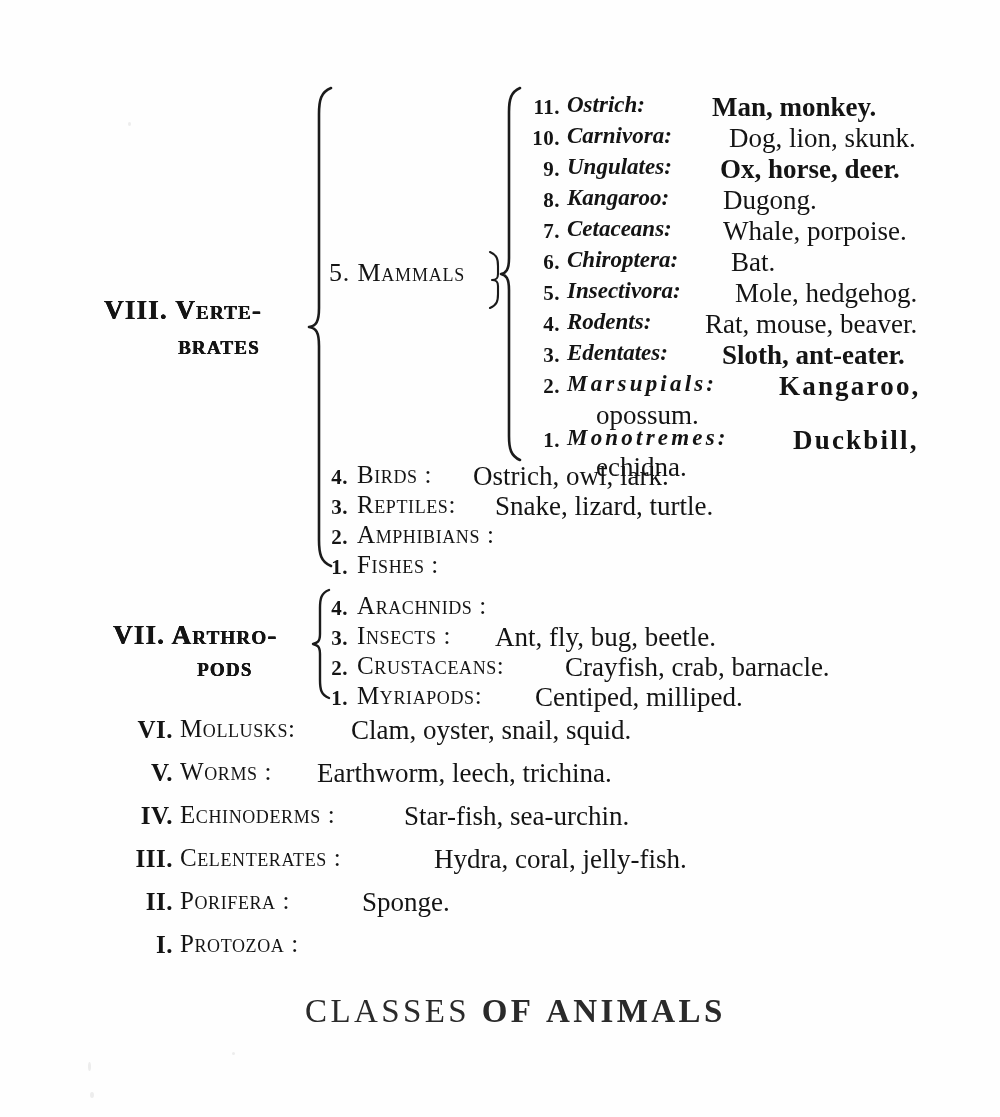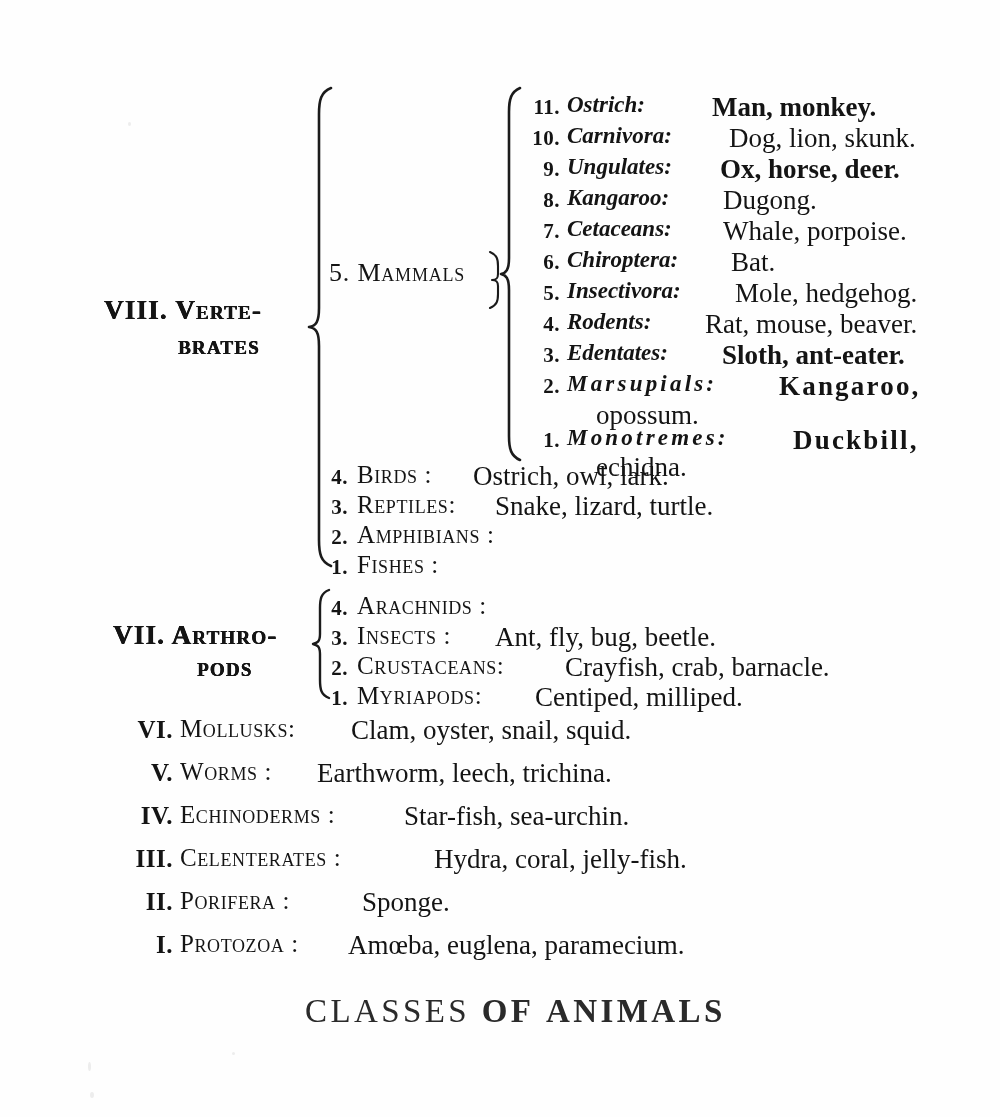--- a/index.html
+++ b/index.html
@@ -226,19 +226,18 @@
   <div class="abs rn" style="left:60px;top:845px;width:113px;text-align:right;">III.</div>
   <div class="abs sc" style="left:180px;top:844px;">Celenterates :</div>
   <div class="abs ex" style="left:434px;top:844px;">Hydra, coral, jelly-fish.</div>
 
   <div class="abs rn" style="left:60px;top:888px;width:113px;text-align:right;">II.</div>
   <div class="abs sc" style="left:180px;top:887px;">Porifera :</div>
   <div class="abs ex" style="left:362px;top:887px;">Sponge.</div>
 
   <div class="abs rn" style="left:60px;top:931px;width:113px;text-align:right;">I.</div>
   <div class="abs sc" style="left:180px;top:930px;">Protozoa :</div>
-  <div class="abs ex" style="left:348px;top:930px;">Amœba, euglena, paramecium.</div>
 
   <div class="title" style="left:305px;top:993px;">
     <span>CLASSES</span><span>&nbsp;</span><span class="b">OF</span><span>&nbsp;</span><span class="b">ANIMALS</span>
   </div>
 
 </div>
 
 </body></html>

